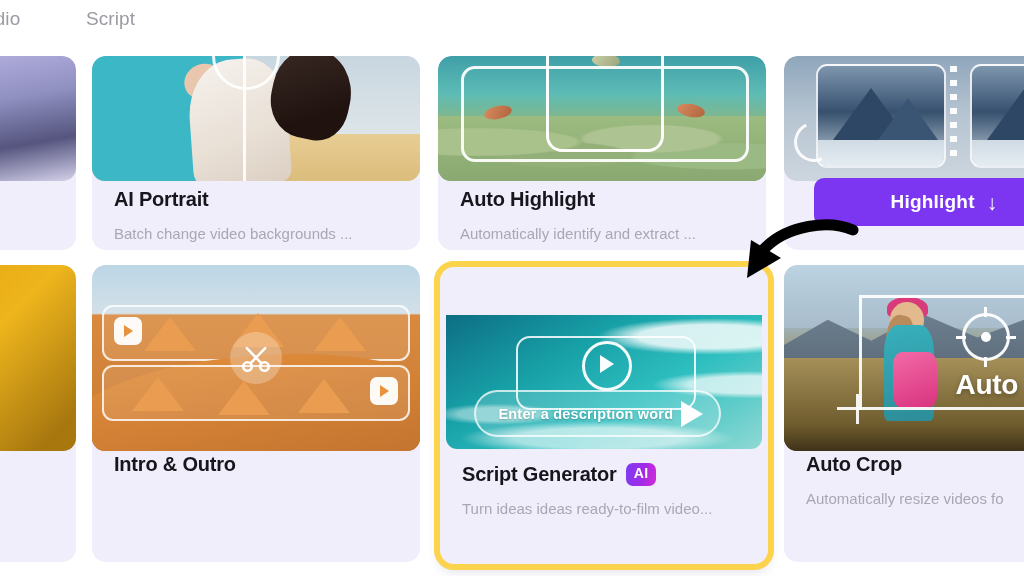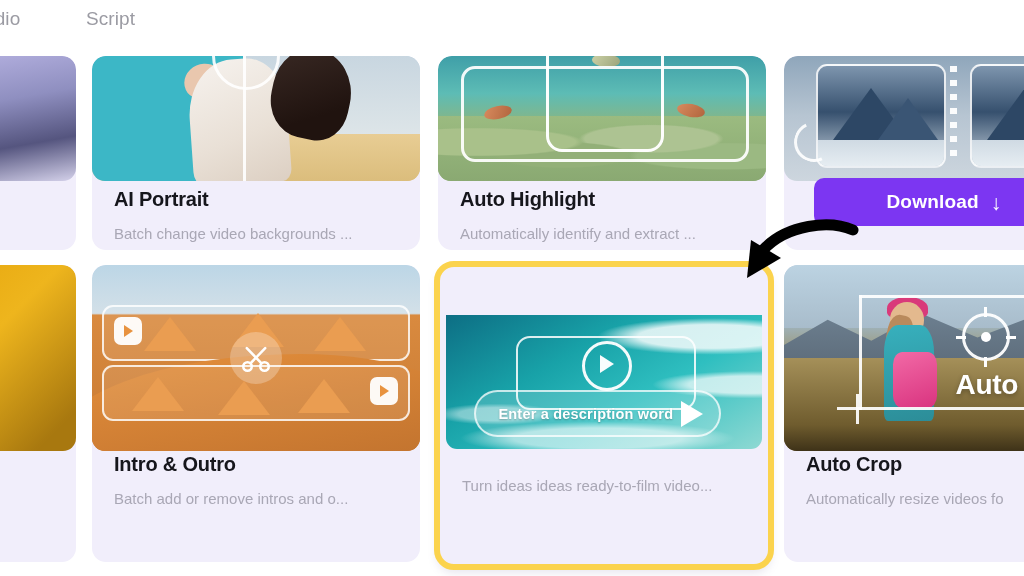--- a/index.html
+++ b/index.html
@@ -401,39 +401,42 @@
               <circle cx="6" cy="18" r="3"></circle>
                 <circle cx="18" cy="18" r="3"></circle>
               <line x1="8.1" y1="15.8" x2="18.5" y2="5"></line>
                 <line x1="15.9" y1="15.8" x2="5.5" y2="5"></line>
             </svg>
           </div>
         </div>
       </div>
       <div class="meta">
         <div class="title">Intro &amp; Outro</div>
-        <div class="desc">Batch add or remove intros and o...</div>
       </div>
     </div>
 
     <div class="card selected">
       <div class="thumb">
         <div class="ph th-ocean">
           <div class="foam"></div>
           <div class="vframe"></div>
           <div class="playc">
               <i></i>
             </div>
           <div class="inputbar">
             <span class="ph-txt">Enter a description word</span>
             <span class="sendtri"></span>
           </div>
         </div>
       </div>
       <div class="meta">
+        <div class="title">
+          <span>Script Generator</span>
+          <span class="ai-badge">AI</span>
+        </div>
         <div class="desc">Turn ideas ideas ready-to-film video...</div>
       </div>
     </div>
 
     <div class="card r2 c3">
       <div class="thumb">
         <div class="ph th-crop">
           <div class="sky2"></div>
             <div class="mtn"></div>
             <div class="grass"></div>
@@ -460,21 +463,21 @@
       </div>
       <div class="meta">
         <div class="title">Auto Crop</div>
         <div class="desc">Automatically resize videos fo</div>
       </div>
     </div>
 
   </div>
 
   <div class="download-btn">
-    <span>Download</span>
+    <span>Highlight</span>
     <span class="dl-arrow">↓</span>
   </div>
 
   <div class="anno-arrow">
     <svg width="130" height="70" viewBox="0 0 130 70">
       <path d="M118 12 C 95 2, 52 6, 28 32" stroke="#000000" stroke-width="11" fill="none" stroke-linecap="round"></path>
       <path d="M12 60 L 16 22 L 46 40 Z" fill="#000000"></path>
     </svg>
   </div>
 

